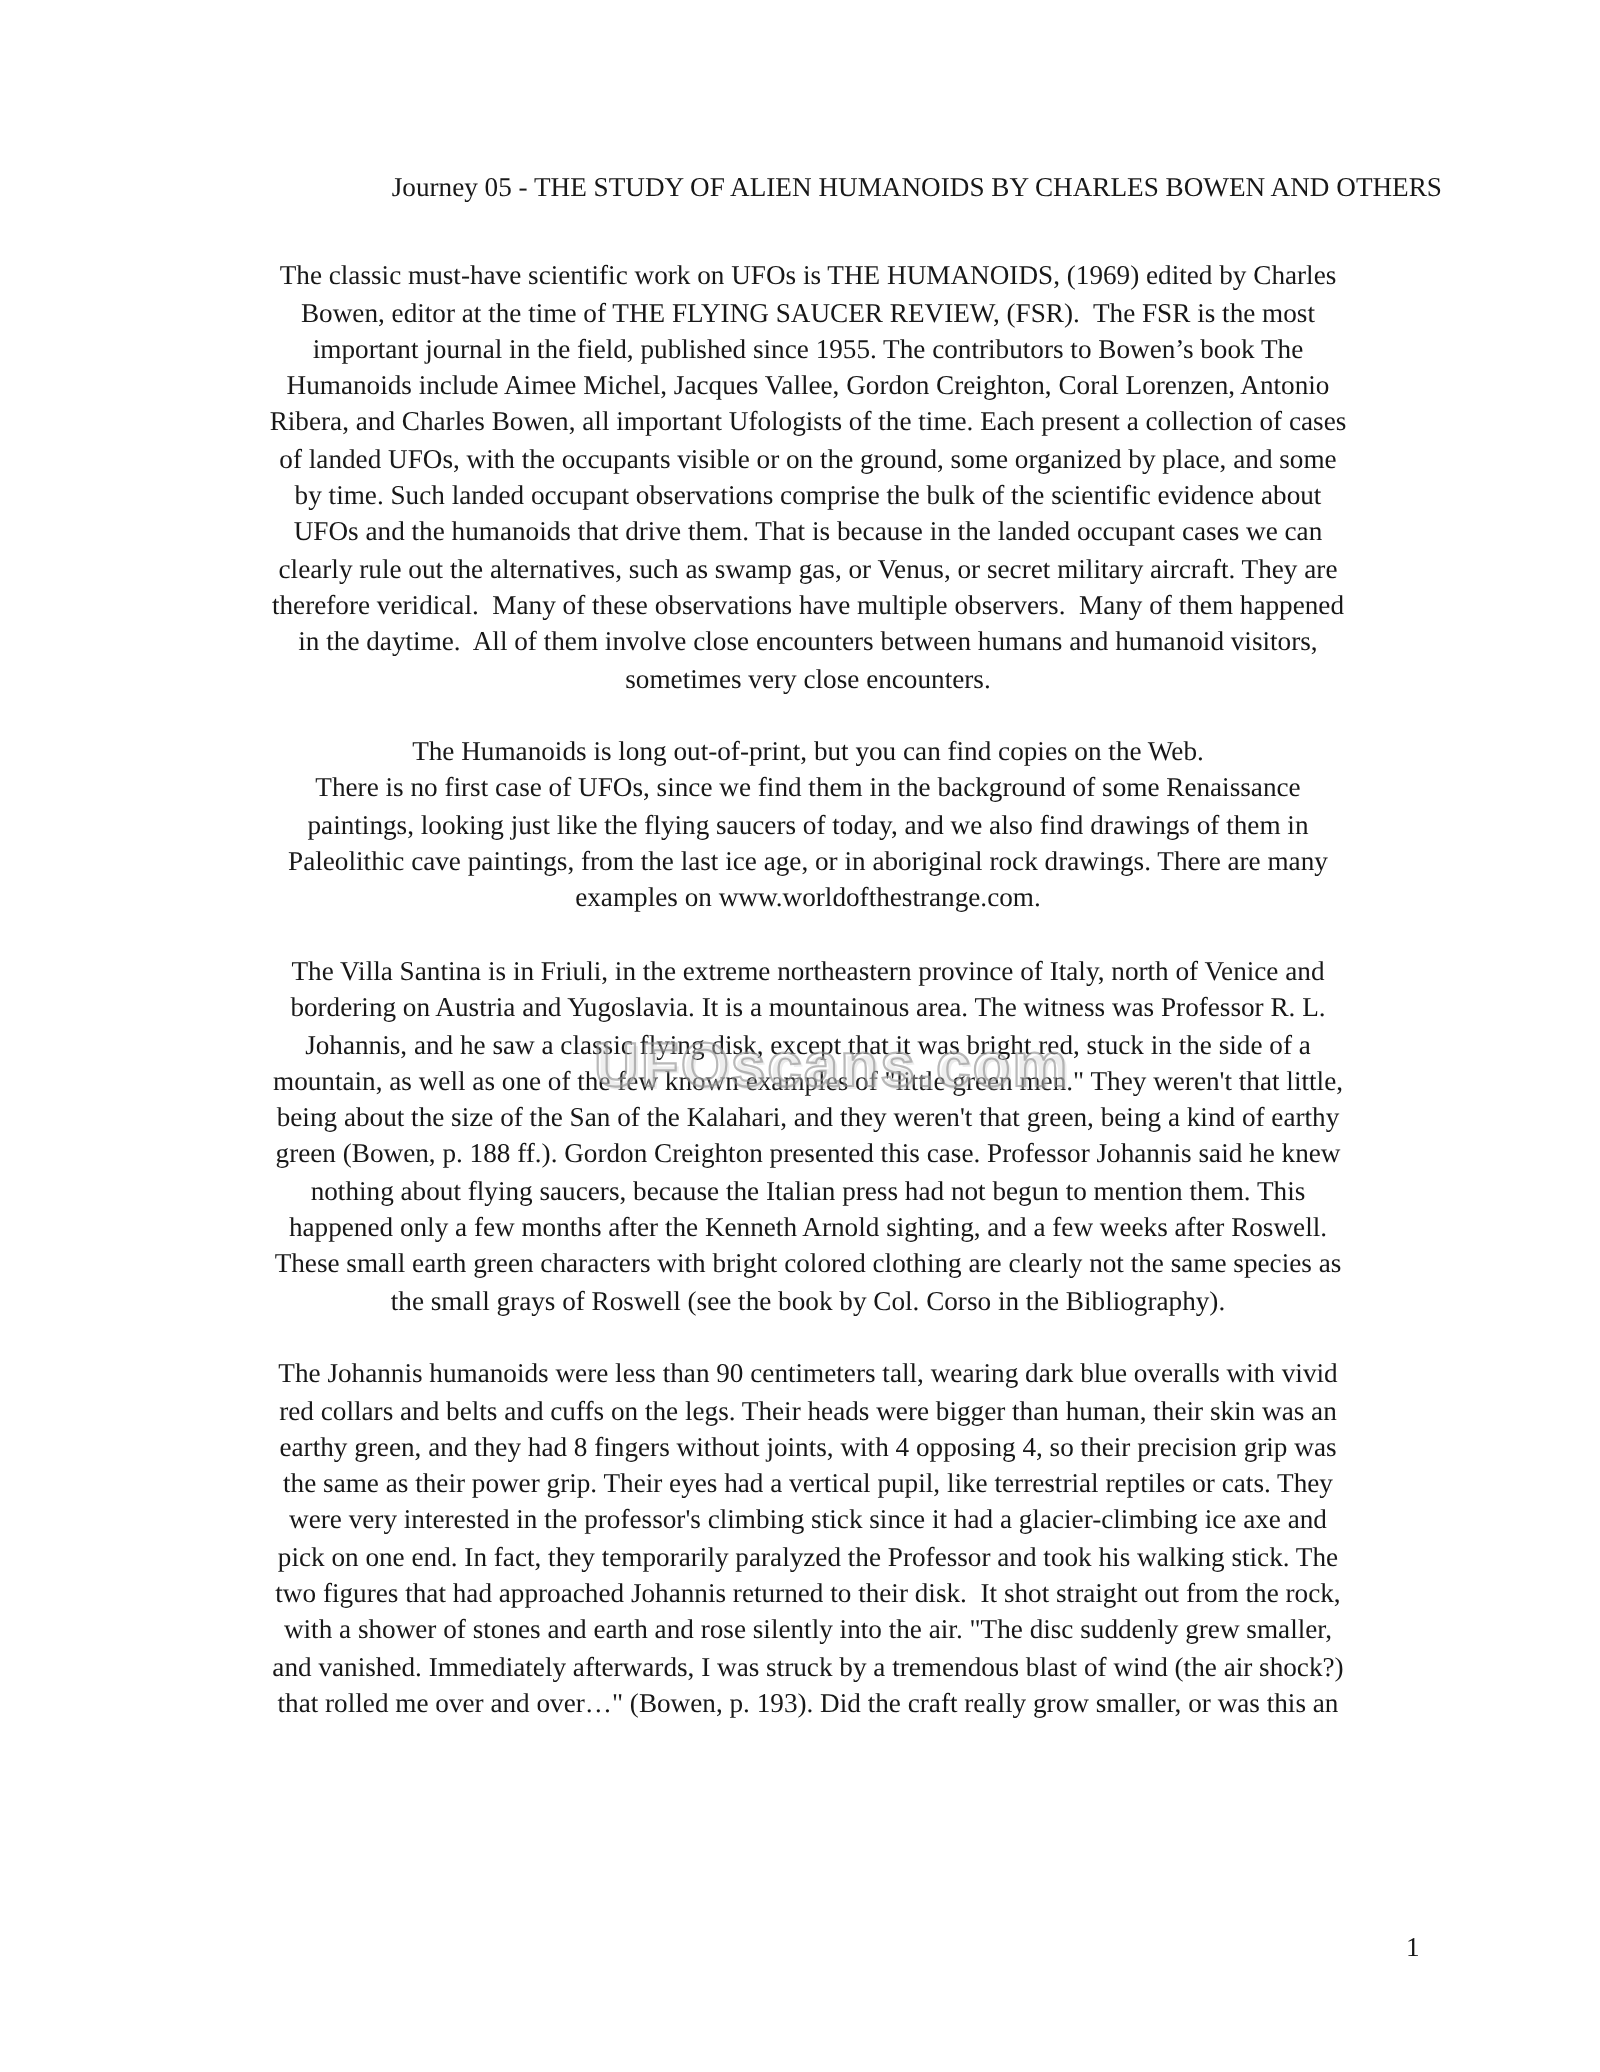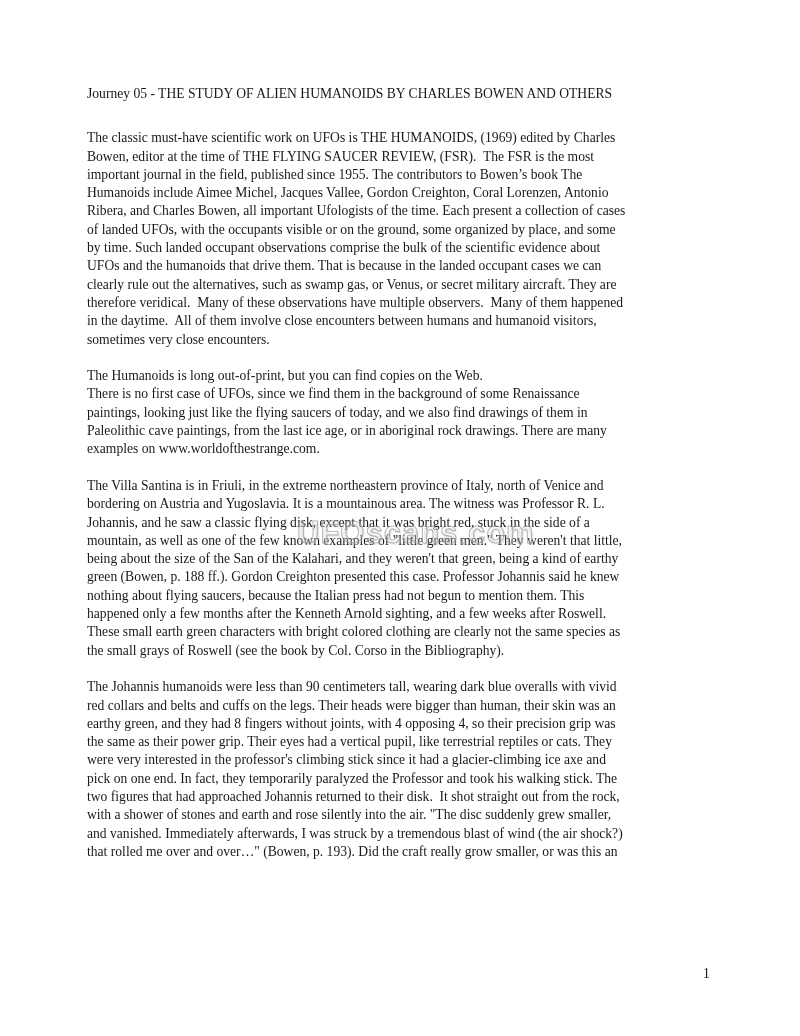--- a/index.html
+++ b/index.html
@@ -21,24 +21,26 @@
     width: 634px;
     color: #181818;
     font-size: 13.6px;
     line-height: 18.3px;
   }
   .doc-title {
     margin: 0 0 26px 0;
     font-size: 13.6px;
     font-weight: normal;
     white-space: pre-wrap;
+    text-align: right;
   }
   .para {
     margin: 0 0 18.3px 0;
     white-space: pre-wrap;
+    text-align: center;
   }
   .watermark {
     position: absolute;
     left: 297px;
     top: 503px;
     font-family: "Liberation Sans", sans-serif;
     font-weight: bold;
     font-size: 31px;
     letter-spacing: 1px;
     color: rgba(255, 255, 255, 0.10);

